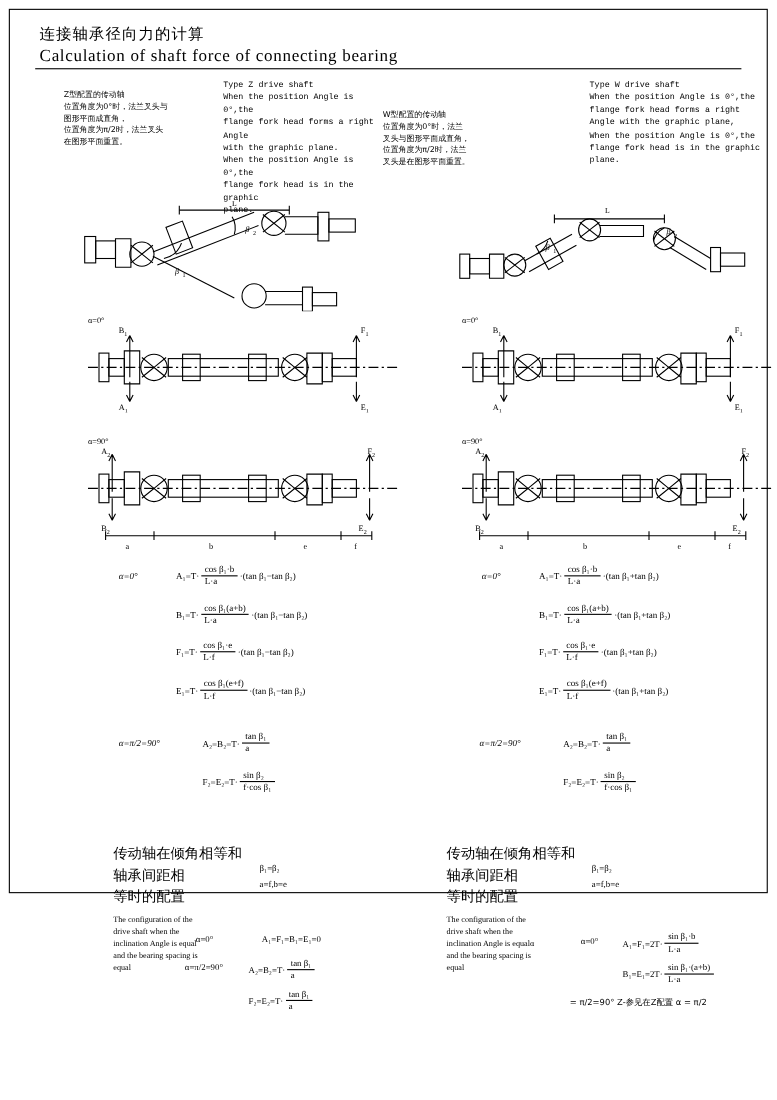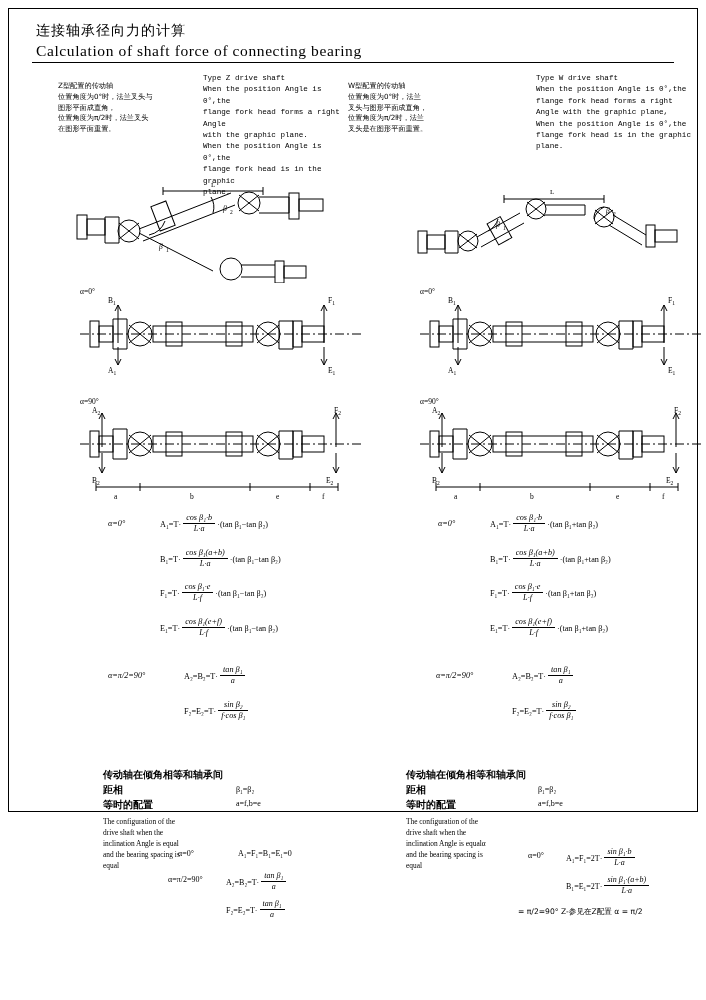--- a/index.html
+++ b/index.html
@@ -9,35 +9,35 @@
   .inner{position:relative;z-index:2;}
   .title-cn{font-family:"DejaVu Sans",sans-serif;font-size:14px;letter-spacing:1px;margin:8px 0 2px 18px;}
   .title-en{font-family:"Liberation Serif",serif;font-size:15.5px;letter-spacing:.6px;margin:0 0 2px 18px;}
   .rule{margin:2px 14px 0 14px;border-bottom:1px solid #000;}
   .notes{position:relative;margin-top:10px;height:108px;}
   .note{position:absolute;font-size:7.4px;line-height:1.5;}
   .note .cn{font-family:"DejaVu Sans",sans-serif;font-size:7.2px;}
   .note .en{font-family:Liberation Mono, monospace;font-size:7.6px;}
   .n1{left:40px;top:8px;width:130px;}
   .n2{left:185px;top:0px;width:140px;}
-  .n3{left:330px;top:8px;width:150px;}
+  .n3{left:330px;top:26px;width:150px;}
   .n4{left:518px;top:0px;width:160px;}
   .figs{position:relative;height:330px;margin-top:2px;}
   svg.fig{position:absolute;}
   .fmlwrap{position:relative;height:248px;}
   .fml{position:absolute;font-size:8px;}
   .row{display:flex;align-items:center;margin-bottom:13px;}
   .lbl{width:52px;font-size:8.2px;font-style:italic;}
   .eq{font-size:8.2px;white-space:nowrap;}
-  .frac{display:inline-block;vertical-align:-0.55em;text-align:center;margin:0 2px;font-style:italic;}
+  .frac{display:inline-block;vertical-align:-0.55em;text-align:left;margin:0 2px;}
   .frac .num{display:block;padding:0 3px;border-bottom:1px solid #000;line-height:1.25;}
   .frac .den{display:block;padding:0 3px;line-height:1.25;}
   .bottom{position:relative;margin-top:6px;height:165px;}
   .btxt{position:absolute;font-size:7.4px;line-height:1.5;}
-  .btxt .cn{font-family:"DejaVu Sans",sans-serif;font-size:10px;font-weight:bold;}
+  .btxt .cn{font-family:"DejaVu Sans",sans-serif;font-size:13px;}
   .beq{position:absolute;font-size:8px;}
 </style>
 </head>
 <body>
 
 <div class="page">
 <div class="inner">
 
   <div class="title-cn">连接轴承径向力的计算</div>
   <div class="title-en">Calculation of shaft force of connecting bearing</div>

